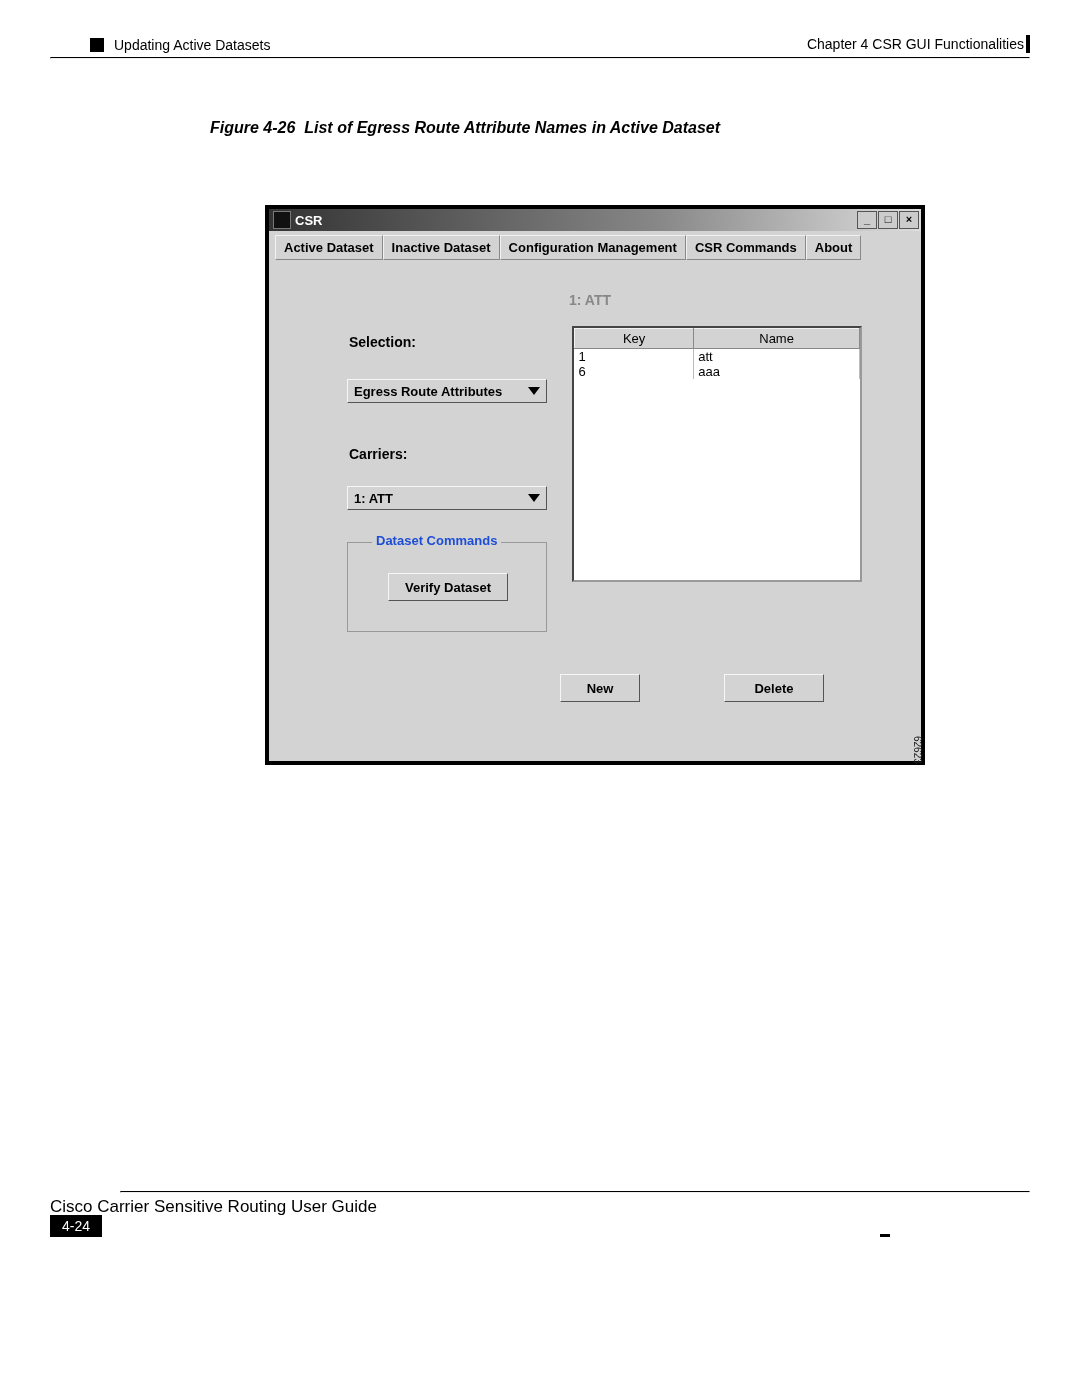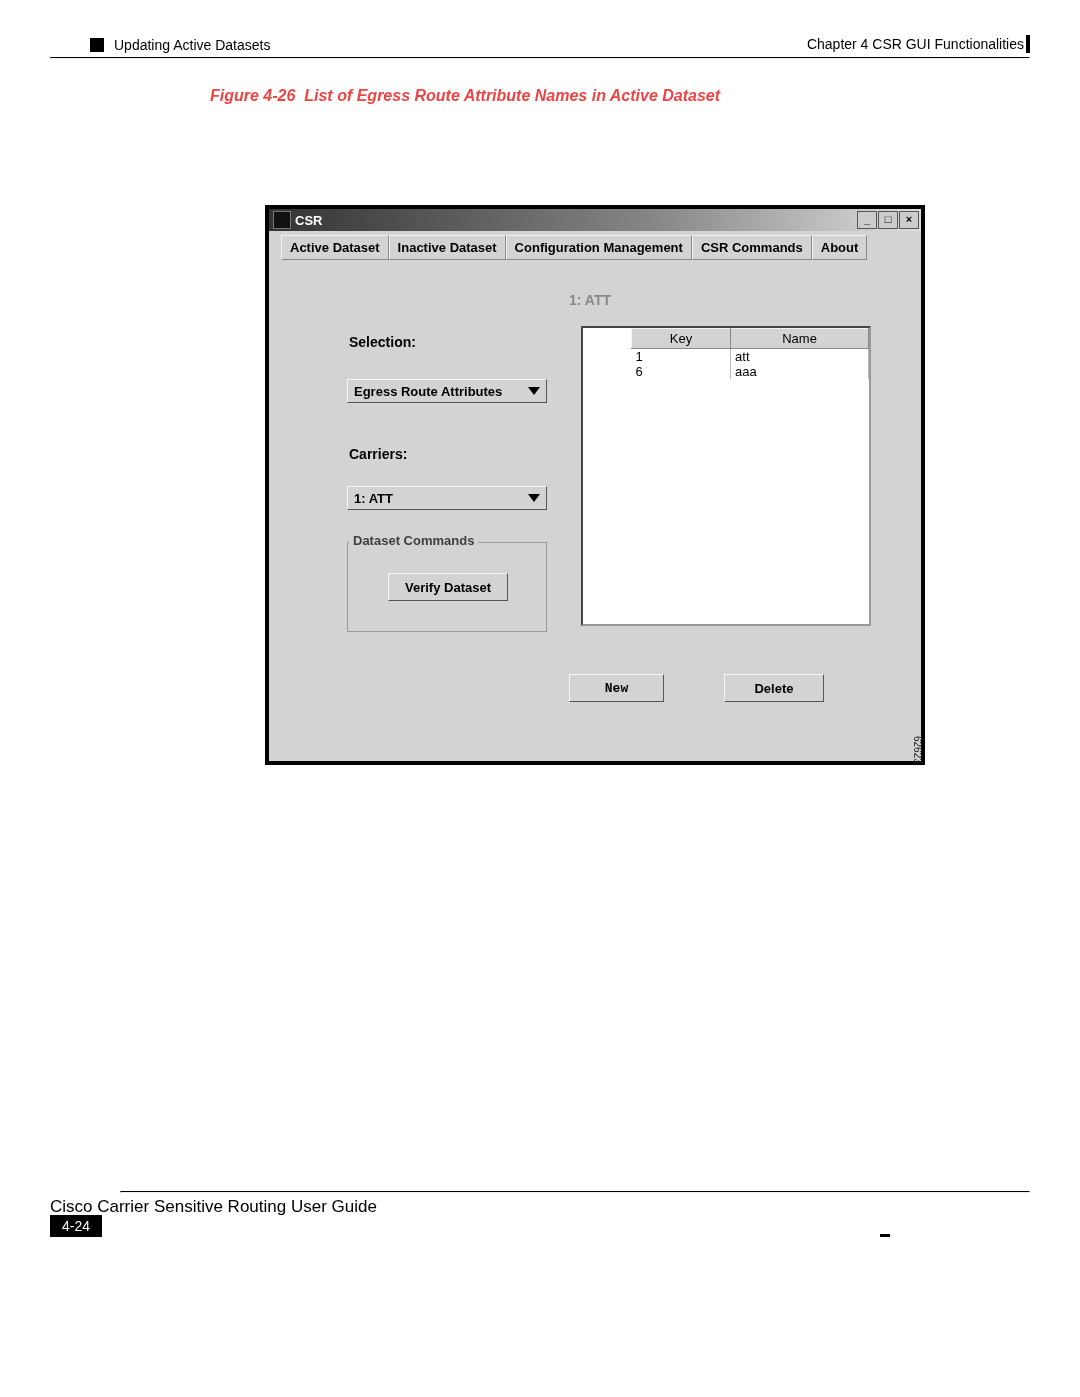--- a/index.html
+++ b/index.html
@@ -44,23 +44,23 @@
 }
 .rule {
   border-top: 1px solid #000;
   margin-top: 4px;
   margin-bottom: 0;
 }
 .figure-caption {
   font-style: italic;
   font-size: 16px;
   margin-left: 160px;
-  margin-top: 28px;
-  font-weight: bold;
-  color: #ef4444;
+  margin-top: 60px;
+  font-weight: bold;
+  color: #000000;
 }
 
 
 .appwin {
   position: absolute;
   left: 215px;
   top: 170px;
   width: 660px;
   height: 560px;
   border: 4px solid #000;
@@ -100,21 +100,21 @@
   font-size: 11px;
   line-height: 14px;
   text-align: center;
   color: #000;
   font-family: sans-serif;
 }
 
 .menubar {
   display: flex;
   background: #d3d3d3;
-  padding: 4px 12px;
+  padding: 4px 6px;
   gap: 0;
 }
 .menu-item {
   border: 1px solid #888;
   border-top-color: #f2f2f2;
   border-left-color: #f2f2f2;
   background: #d3d3d3;
   padding: 4px 8px;
   font-size: 13px;
   font-weight: bold;
@@ -172,51 +172,50 @@
   left: 78px;
   top: 278px;
   width: 200px;
   height: 90px;
   border: 1px solid #999;
   box-sizing: border-box;
 }
 .fieldset .legend {
   position: absolute;
   top: -10px;
-  left: 1px;
+  left: 24px;
   background: #d3d3d3;
   padding: 0 4px;
-  color: #404040;
+  color: #1d4ed8;
   font-weight: bold;
   font-size: 13px;
 }
 .verify-btn {
   position: absolute;
   left: 40px;
   top: 30px;
   width: 120px;
   height: 28px;
   background: #d3d3d3;
   border: 1px solid #555;
   border-top-color: #f6f6f6;
   border-left-color: #f6f6f6;
   font-weight: bold;
   font-size: 13px;
 }
 
 .table-wrap {
   position: absolute;
-  left: 312px;
+  left: 303px;
   top: 62px;
   width: 290px;
-  height: 300px;
+  height: 256px;
   background: #fff;
   border: 2px inset #999;
   box-sizing: border-box;
-  padding-left: 48px;
 }
 table.data {
   width: 100%;
   border-collapse: collapse;
   font-size: 13px;
 }
 table.data th {
   background: #d3d3d3;
   border: 1px solid #888;
   border-top-color:#f2f2f2;
@@ -234,21 +233,21 @@
   position: absolute;
   width: 130px;
   height: 28px;
   background: #d3d3d3;
   border: 1px solid #555;
   border-top-color: #f6f6f6;
   border-left-color: #f6f6f6;
   font-weight: bold;
   font-size: 13px;
 }
-.btn-new    { left: 300px; top: 410px; width: 95px; font-family: Liberation Mono, monospace; }
+.btn-new    { left: 291px; top: 410px; width: 80px; }
 .btn-delete { left: 455px; top: 410px; width: 100px; }
 
 .img-id {
   position: absolute;
   right: -2px;
   bottom: -2px;
   font-size: 10px;
   writing-mode: vertical-rl;
   color: #222;
 }

